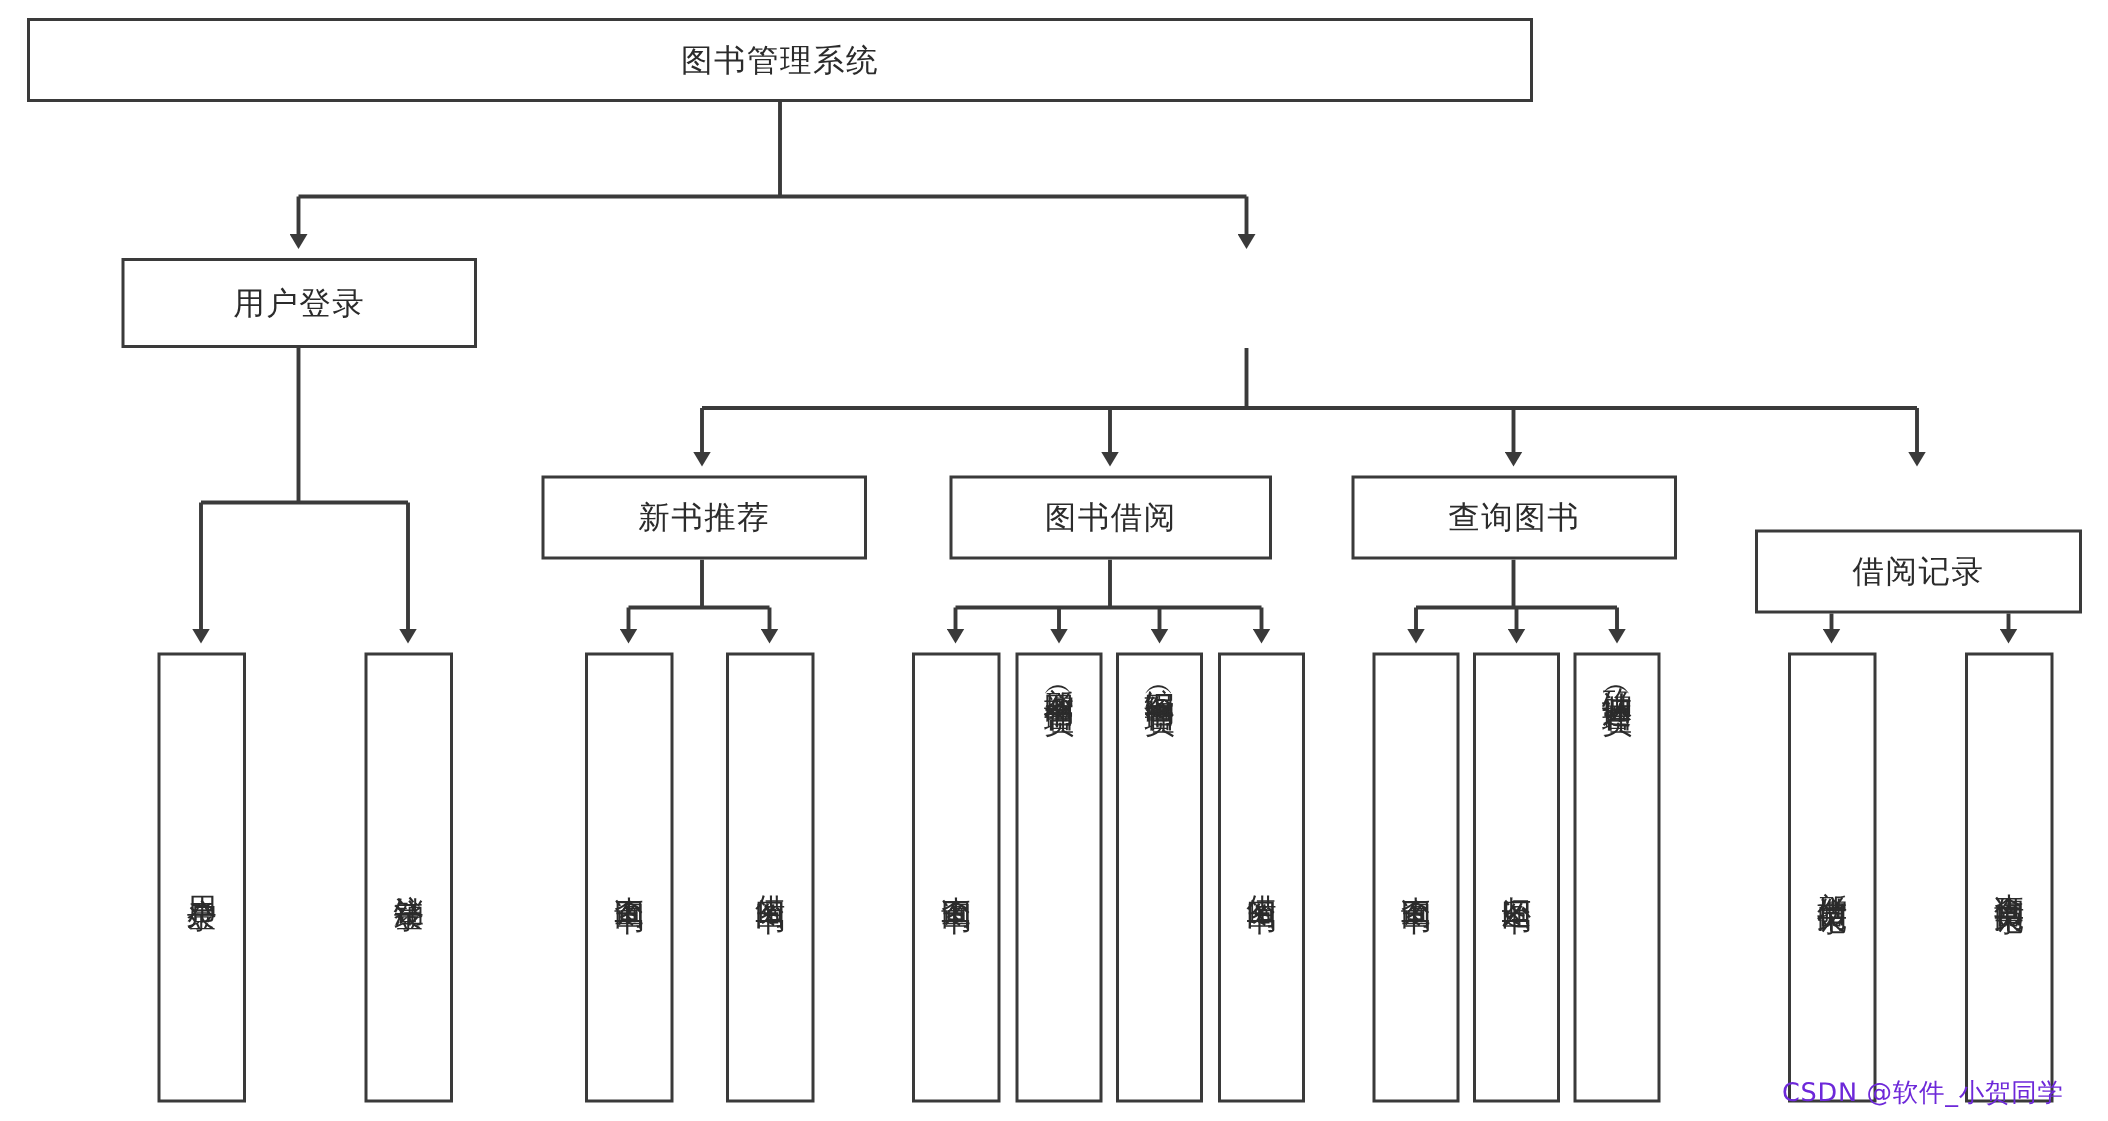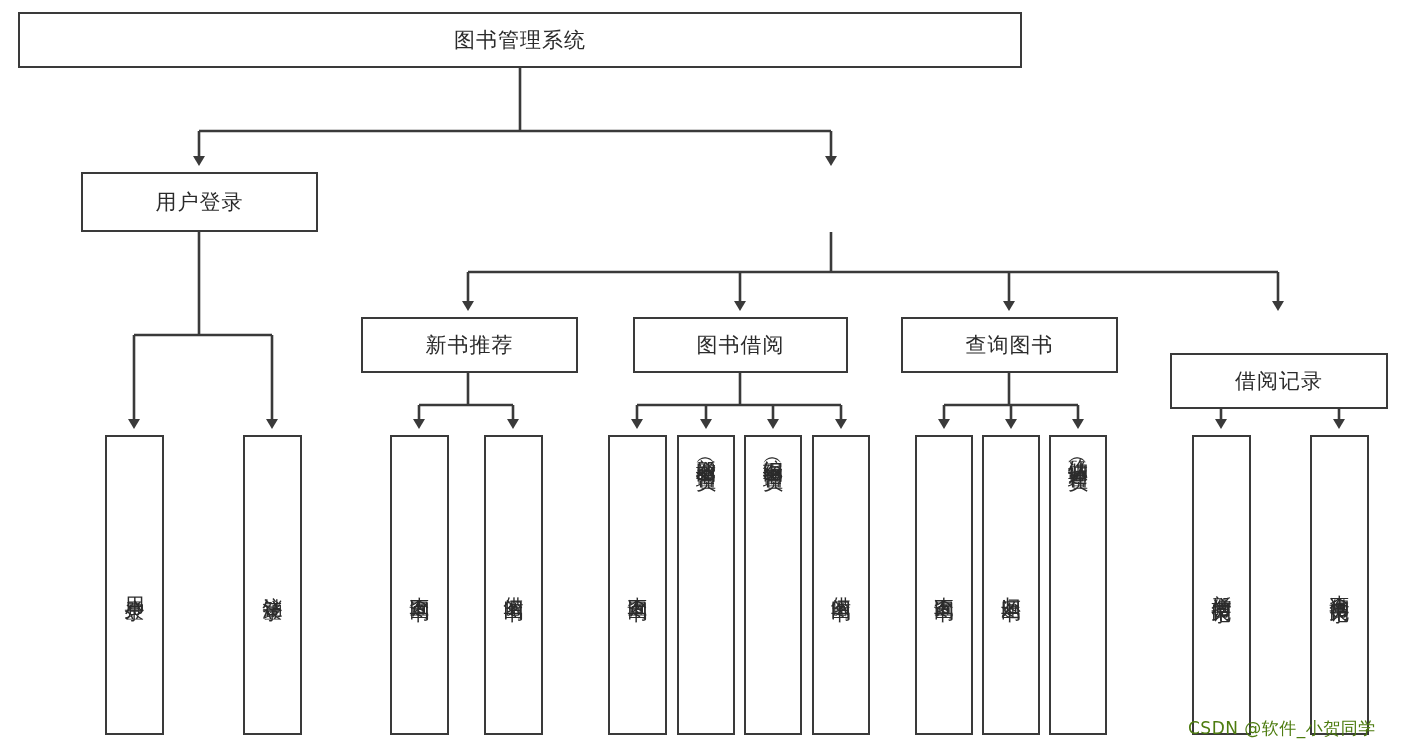--- a/index.html
+++ b/index.html
@@ -175,15 +175,15 @@
   <div class="node vertical" style="left: 1049px; top: 435px; width: 58px; height: 300px; border-color: rgb(58, 58, 58); background: rgb(255, 255, 255);">
     <span class="node-label" style="color: rgb(43, 43, 43);">确认归还（管理员）</span>
   </div>
   <div class="node vertical centered" style="left: 1192px; top: 435px; width: 59px; height: 300px; border-color: rgb(58, 58, 58); background: rgb(255, 255, 255);">
     <span class="node-label" style="color: rgb(43, 43, 43);">新增借阅记录</span>
   </div>
   <div class="node vertical centered" style="left: 1310px; top: 435px; width: 59px; height: 300px; border-color: rgb(58, 58, 58); background: rgb(255, 255, 255);">
     <span class="node-label" style="color: rgb(43, 43, 43);">查询借阅记录</span>
   </div>
 
-  <div class="watermark" style="left: 1188px; top: 717px; color: #4d7c0f;">CSDN @软件_小贺同学</div>
+  <div class="watermark" style="left: 1188px; top: 717px; color: #6d28d9;">CSDN @软件_小贺同学</div>
 
 </div>
 
 </body></html>

